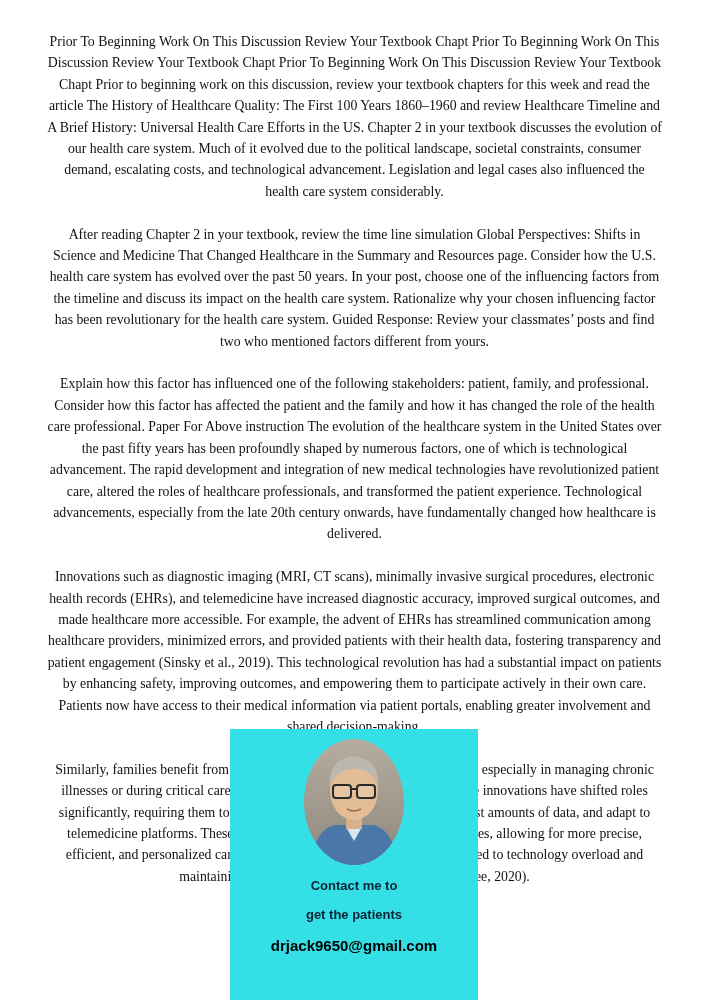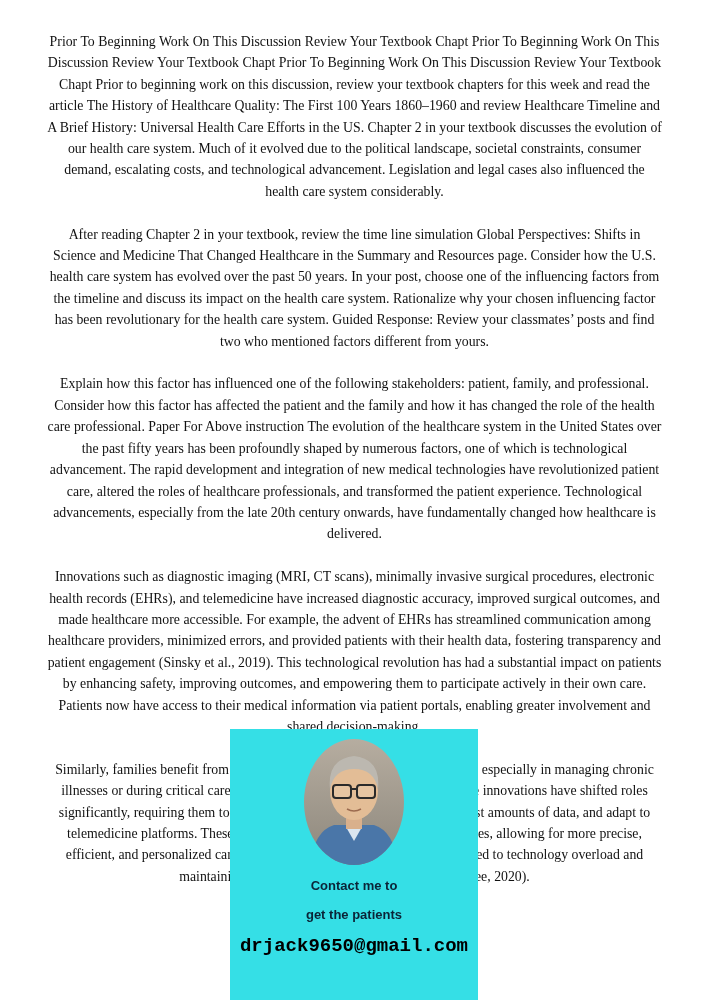--- a/index.html
+++ b/index.html
@@ -51,23 +51,23 @@
     font-weight: 700;
     font-size: 13px;
     line-height: 29px;
     color: #0b2437;
     text-align: center;
   }
   .contact-line.first {
     margin-top: 6px;
   }
   .email-line {
-    font-family: Liberation Mono, monospace;
+    font-family: Liberation Sans, sans-serif;
     font-weight: 700;
-    font-size: 19px;
+    font-size: 15px;
     line-height: 22px;
     color: #000000;
     margin-top: 6px;
     text-align: center;
   }
 </style>
 </head>
 <body>
 
 <div class="document">

